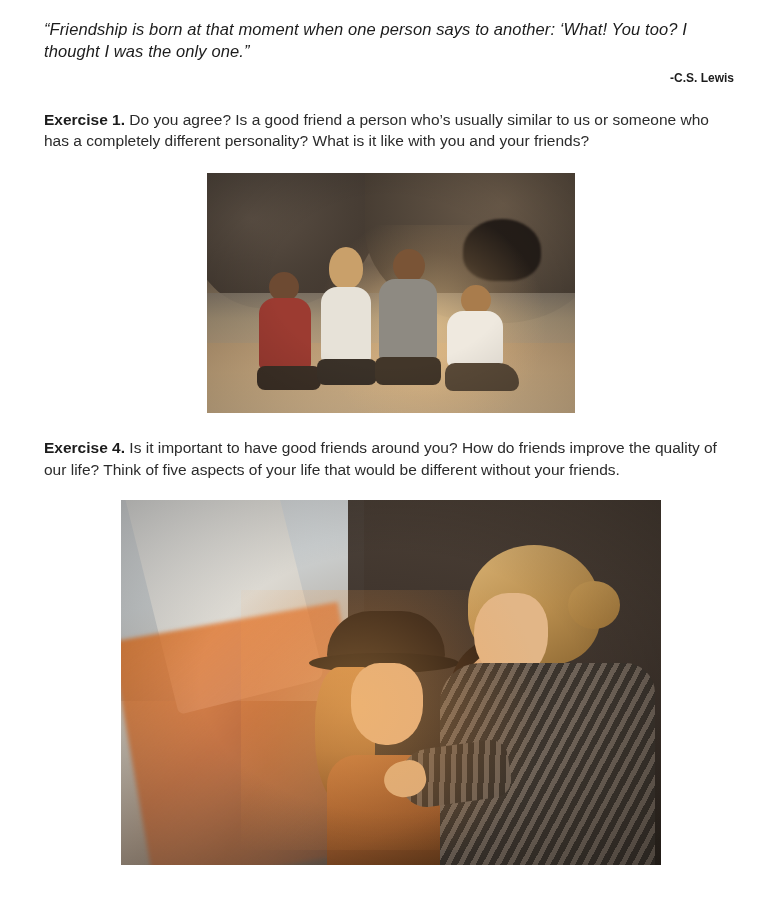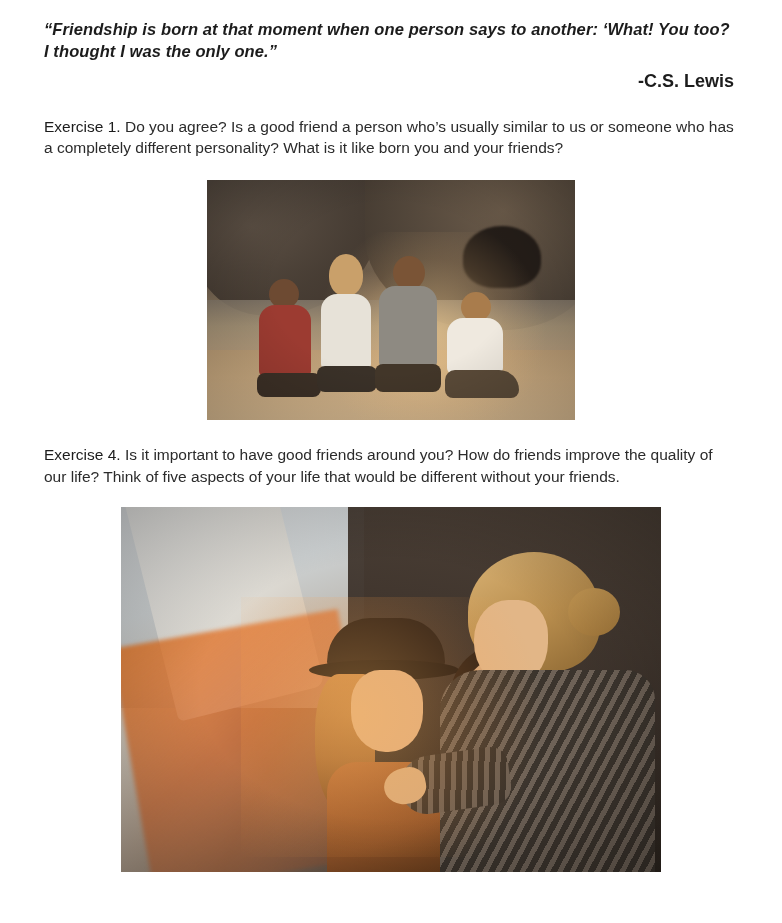--- a/index.html
+++ b/index.html
@@ -16,43 +16,43 @@
   }
   .page {
     position: relative;
     width: 782px;
     height: 923px;
     box-sizing: border-box;
     padding: 10px 44px 0 44px;
   }
   .quote {
     font-style: italic;
-    font-weight: bold;
+    font-weight: normal;
     font-size: 16.5px;
     line-height: 1.35;
     color: #1c1c1c;
     margin: 8px 0 0 0;
     letter-spacing: 0.1px;
   }
   .attribution {
     text-align: right;
     font-weight: bold;
-    font-size: 18px;
+    font-size: 12px;
     color: #1c1c1c;
     margin-top: 8px;
     padding-right: 4px;
   }
   .exercise {
     font-size: 15.5px;
     line-height: 1.38;
     color: #2b2b2b;
     margin-top: 24px;
   }
   .exercise-label {
-    font-weight: normal;
+    font-weight: bold;
     color: #1c1c1c;
   }
   .figure {
     margin-top: 22px;
     display: flex;
     justify-content: center;
   }
   .figure.fig2 {
     margin-top: 20px;
   }
@@ -289,21 +289,21 @@
 </head>
 <body>
 
 <div class="page">
 
   <p class="quote">“Friendship is born at that moment when one person says to another: ‘What! You too? I thought I was the only one.”</p>
 
   <p class="attribution">-C.S. Lewis</p>
 
   <p class="exercise">
-    <span class="exercise-label">Exercise 1.</span><span> Do you agree? Is a good friend a person who’s usually similar to us or someone who has a completely different personality? What is it like born you and your friends?</span>
+    <span class="exercise-label">Exercise 1.</span><span> Do you agree? Is a good friend a person who’s usually similar to us or someone who has a completely different personality? What is it like with you and your friends?</span>
   </p>
 
   <div class="figure fig1">
     <div class="photo photo1">
       <div class="cliff-left"></div>
       <div class="cliff-right"></div>
       <div class="cave"></div>
       <div class="sea"></div>
       <div class="shore"></div>
       <div class="glow"></div>

